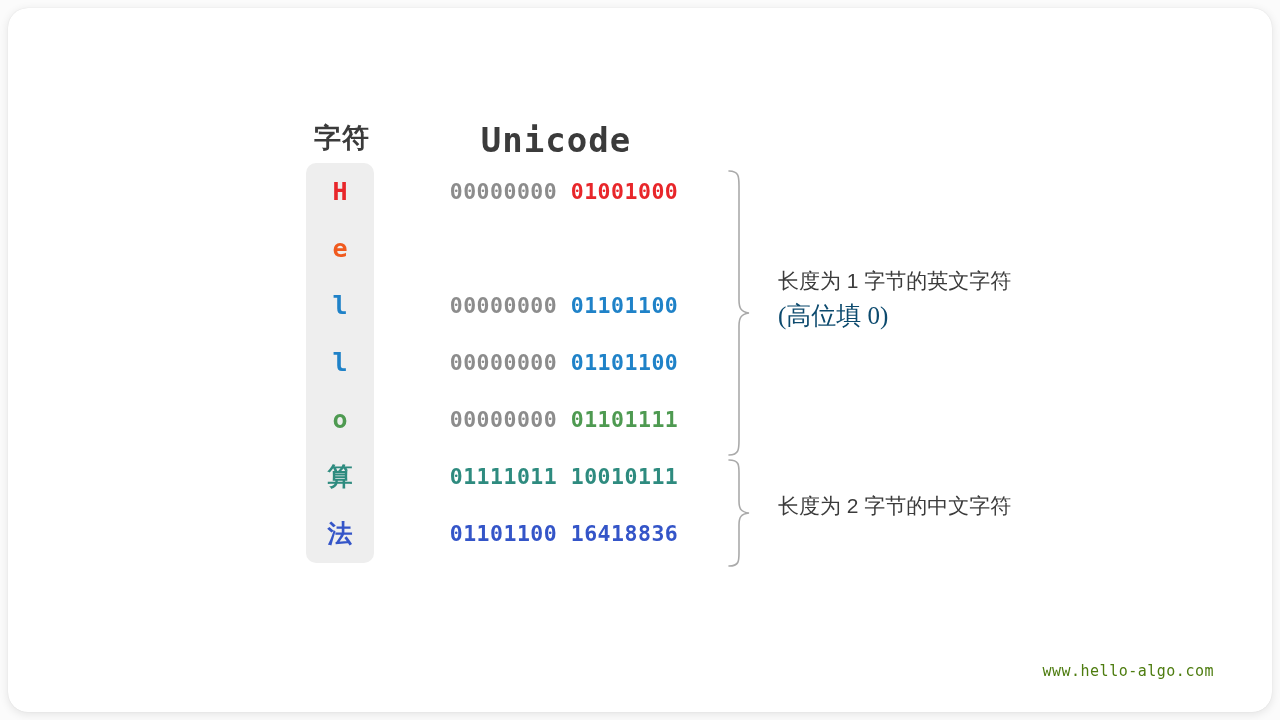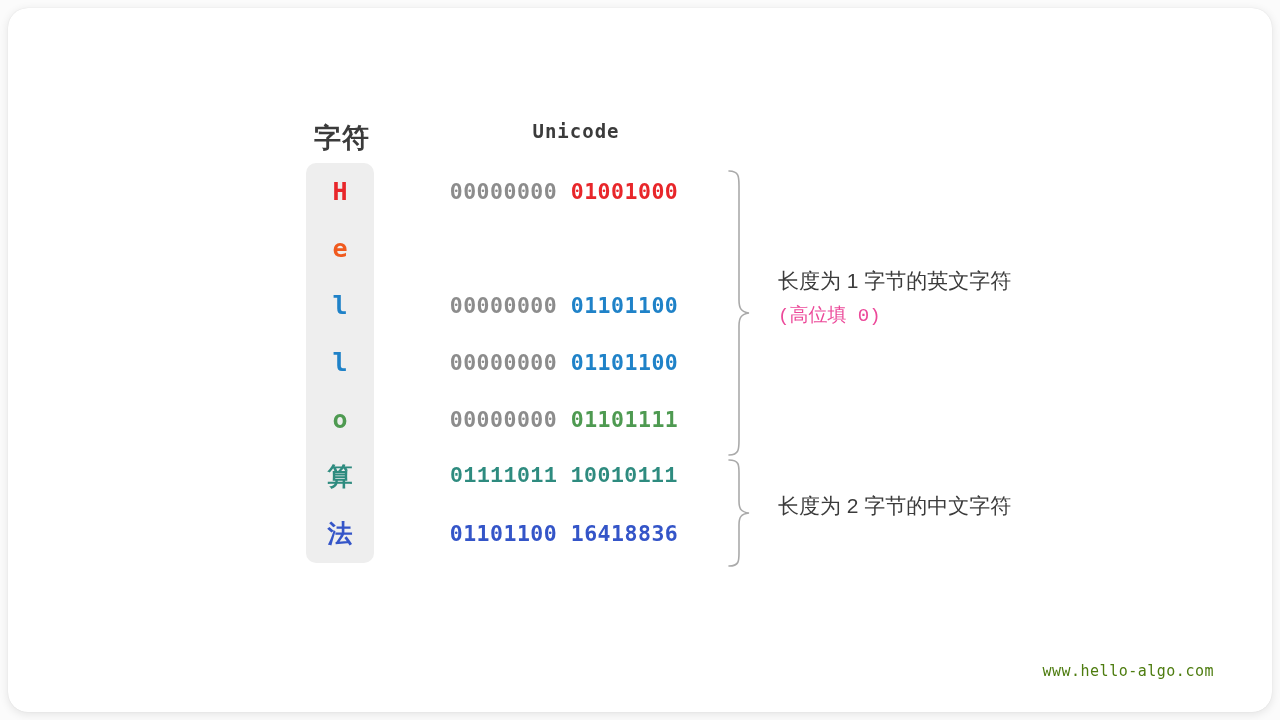--- a/index.html
+++ b/index.html
@@ -44,25 +44,25 @@
   .hdr-char {
     left: 290px;
     top: 112px;
     width: 88px;
     text-align: center;
     font-size: 27px;
     font-family: "Liberation Sans", sans-serif;
     letter-spacing: 1px;
   }
   .hdr-unicode {
-    left: 432px;
+    left: 412px;
     top: 112px;
     width: 272px;
     text-align: center;
-    font-size: 19px;
+    font-size: 34px;
     font-family: "DejaVu Sans Mono", monospace;
     letter-spacing: 1px;
   }
 
   
   .char-pill {
     position: absolute;
     left: 298px;
     top: 155px;
     width: 68px;
@@ -129,23 +129,23 @@
     position: absolute;
     color: #3b3b3b;
     white-space: nowrap;
   }
   .note-main {
     font-size: 21px;
     font-family: "Liberation Sans", sans-serif;
     line-height: 36px;
   }
   .note-sub {
-    font-size: 19px;
-    color: #ec4899;
-    font-family: Liberation Mono, monospace;
+    font-size: 25px;
+    color: #0c4a6e;
+    font-family: Liberation Serif, serif;
     line-height: 34px;
   }
   .note-1 { left: 770px; top: 255px; width: 320px; }
   .note-2 { left: 770px; top: 480px; width: 320px; }
 
   
   .watermark {
     position: absolute;
     right: 58px;
     bottom: 32px;
@@ -182,21 +182,21 @@
         <div class="row">
           <div class="char-cell" style="color: rgb(31, 130, 200);">l</div>
           <div class="bin-cell" style="color: rgb(31, 130, 200);"><span class="bin-hi">00000000</span> <span>01101100</span></div>
         </div>
         <div class="row">
           <div class="char-cell" style="color: rgb(78, 154, 81);">o</div>
           <div class="bin-cell" style="color: rgb(78, 154, 81);"><span class="bin-hi">00000000</span> <span>01101111</span></div>
         </div>
         <div class="row">
           <div class="char-cell cjk" style="color: rgb(46, 139, 127);">算</div>
-          <div class="bin-cell" style="color: rgb(46, 139, 127); font-family: Liberation Mono, monospace;"><span>01111011</span> <span>10010111</span></div>
+          <div class="bin-cell" style="color: rgb(46, 139, 127);"><span>01111011</span> <span>10010111</span></div>
         </div>
         <div class="row">
           <div class="char-cell cjk" style="color: rgb(52, 85, 200);">法</div>
           <div class="bin-cell" style="color: rgb(52, 85, 200);"><span>01101100</span> <span>16418836</span></div>
         </div>
       </div>
 
     <svg class="brace" style="left:718px; top:160px;" width="26" height="290" viewBox="0 0 26 290">
       <path d="M3,3 C13,3 13,9 13,18 L13,132 C13,140 15,144 23,145 C15,146 13,150 13,158 L13,272 C13,281 13,287 3,287"></path>
     </svg>

